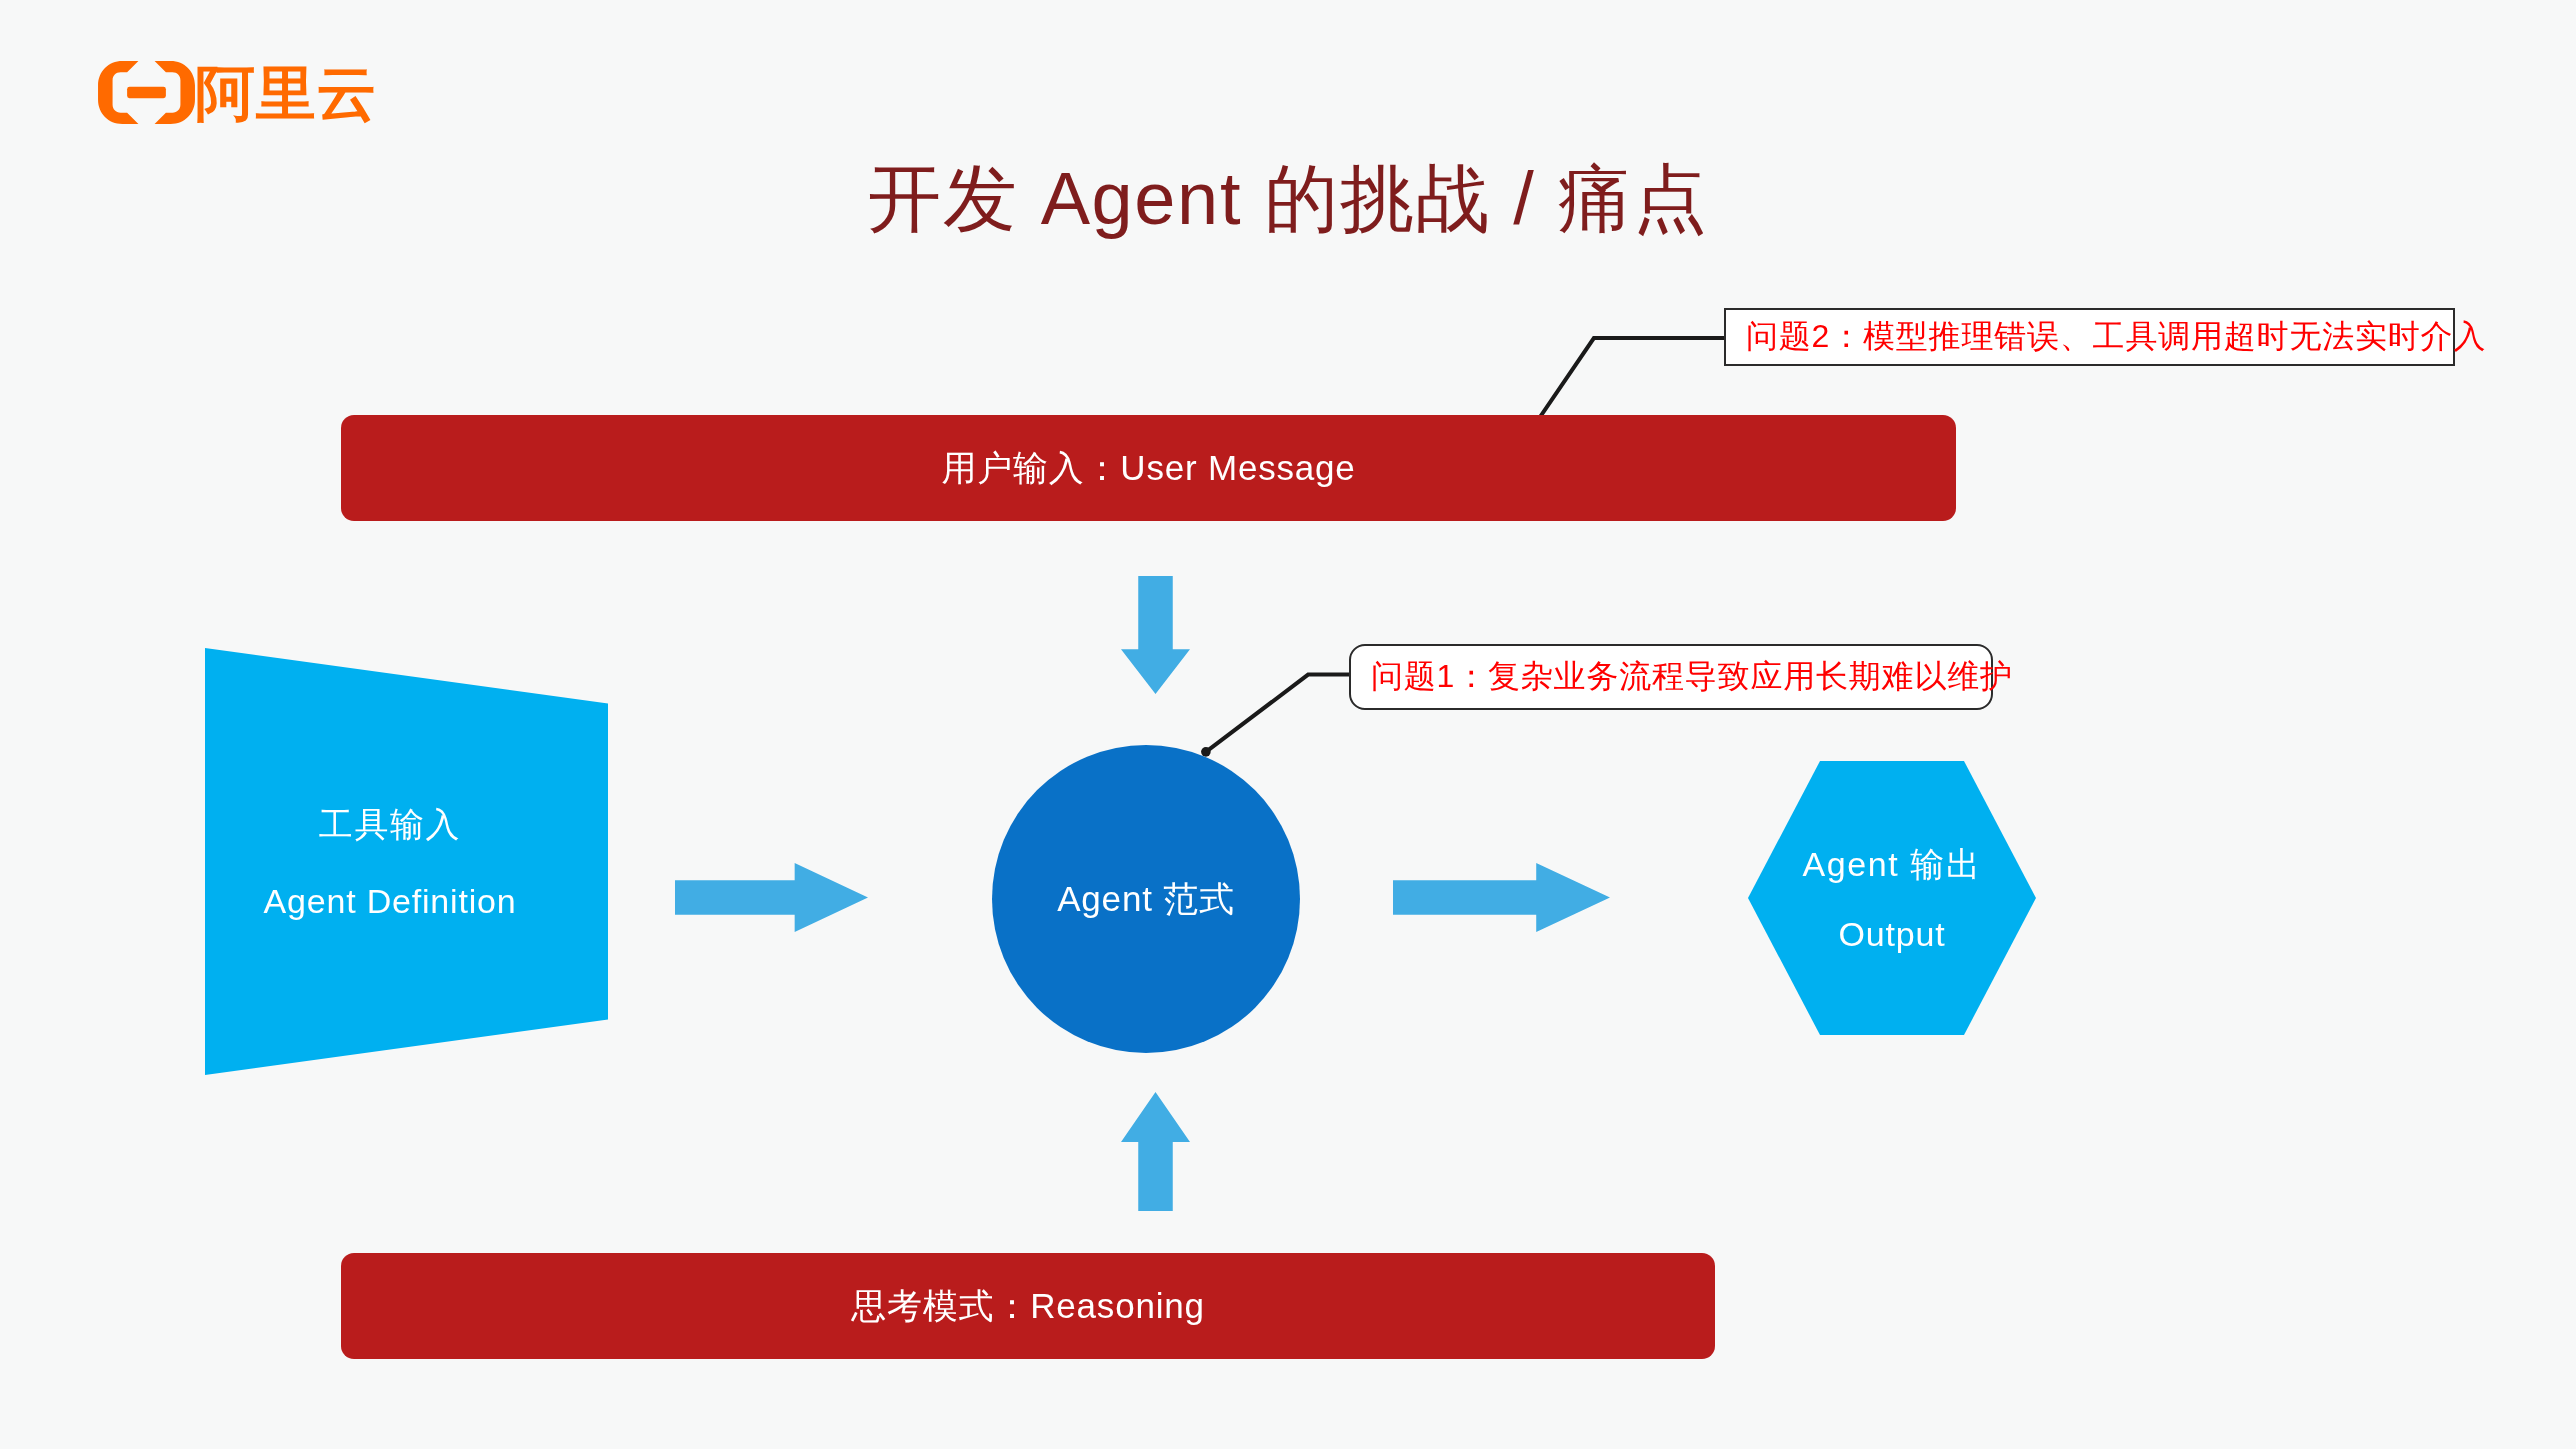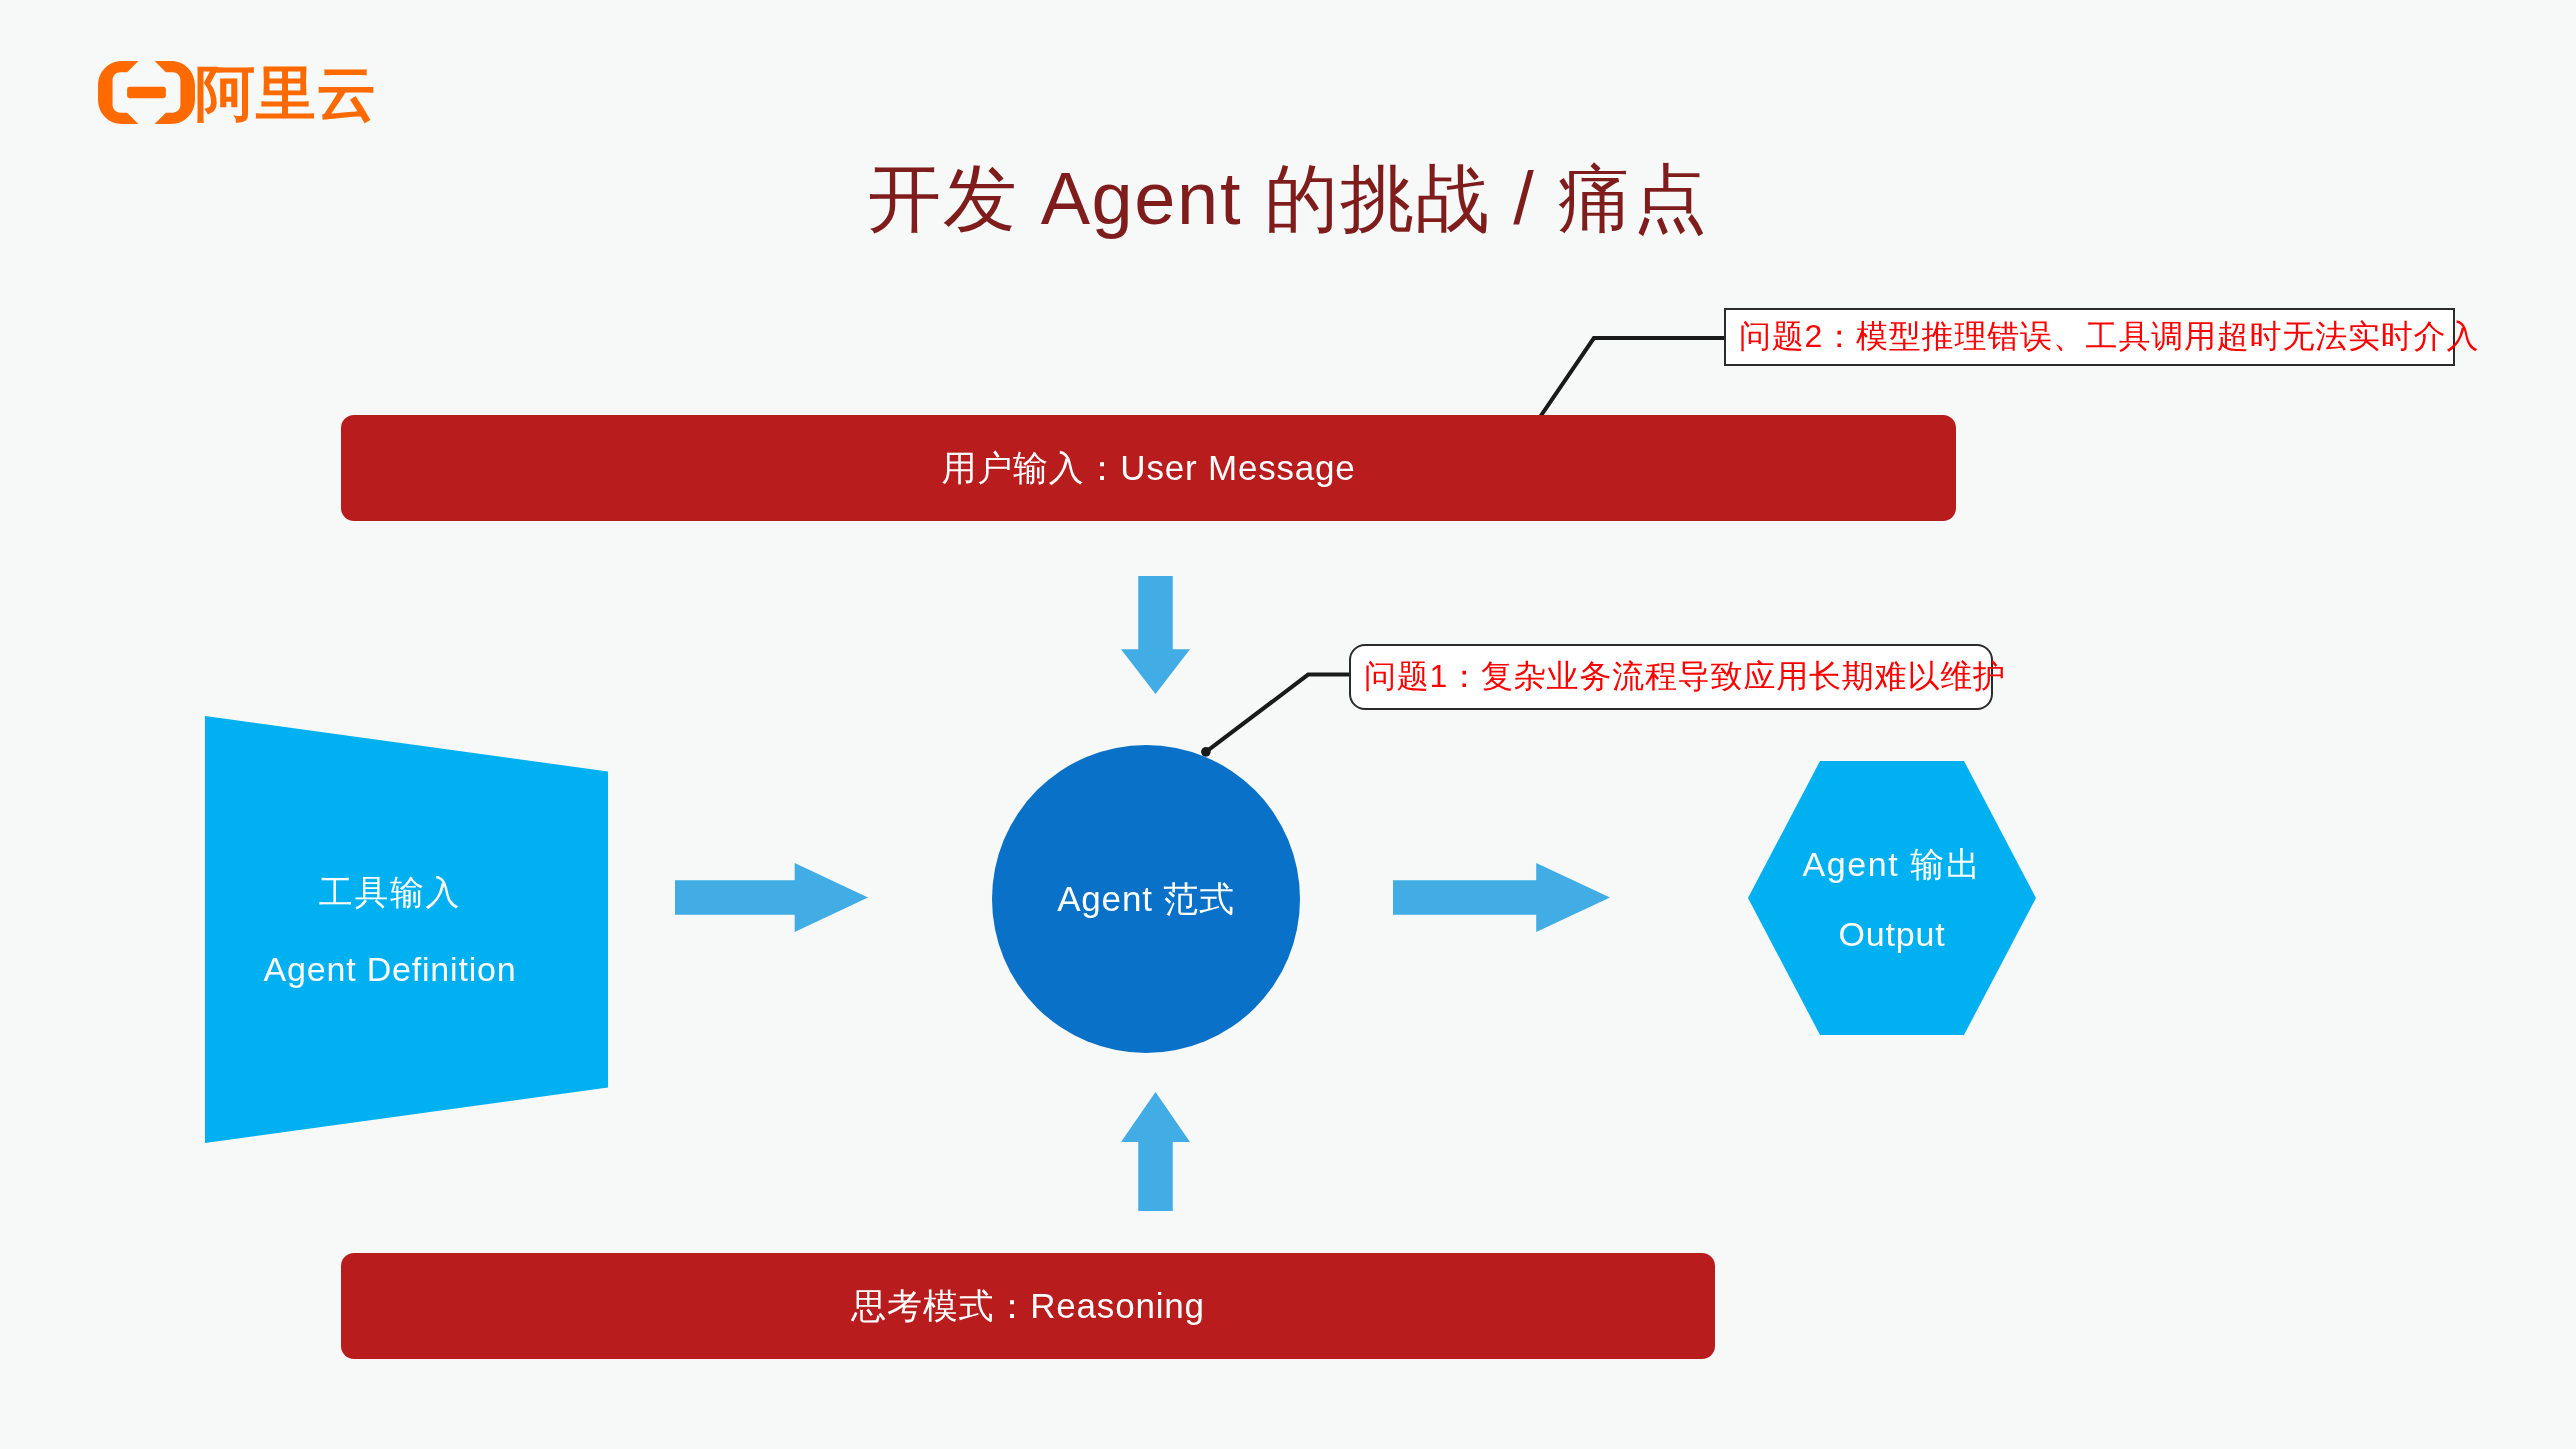--- a/index.html
+++ b/index.html
@@ -73,21 +73,21 @@
     left: 341px;
     top: 1253px;
     width: 1374px;
     height: 106px;
   }
 
   
   #tool-input {
     position: absolute;
     left: 205px;
-    top: 716px;
+    top: 648px;
     width: 403px;
     height: 427px;
   }
   #tool-input .shape {
     position: absolute;
     inset: 0;
     background: #00b0f0;
     clip-path: polygon(0% 0%, 100% 13%, 100% 87%, 0% 100%);
   }
   #tool-input .labels {
@@ -198,21 +198,21 @@
   .callout {
     position: absolute;
     background: #ffffff;
     border: 2.4px solid #2b2b2b;
     display: flex;
     align-items: center;
     color: #ff0000;
     font-size: 32px;
     letter-spacing: 0.8px;
     white-space: nowrap;
-    padding: 0 13px;
+    padding: 0 20px;
     box-sizing: border-box;
   }
   #callout-2 {
     left: 1724px;
     top: 308px;
     width: 731px;
     height: 58px;
   }
   #callout-1 {
     left: 1349px;

